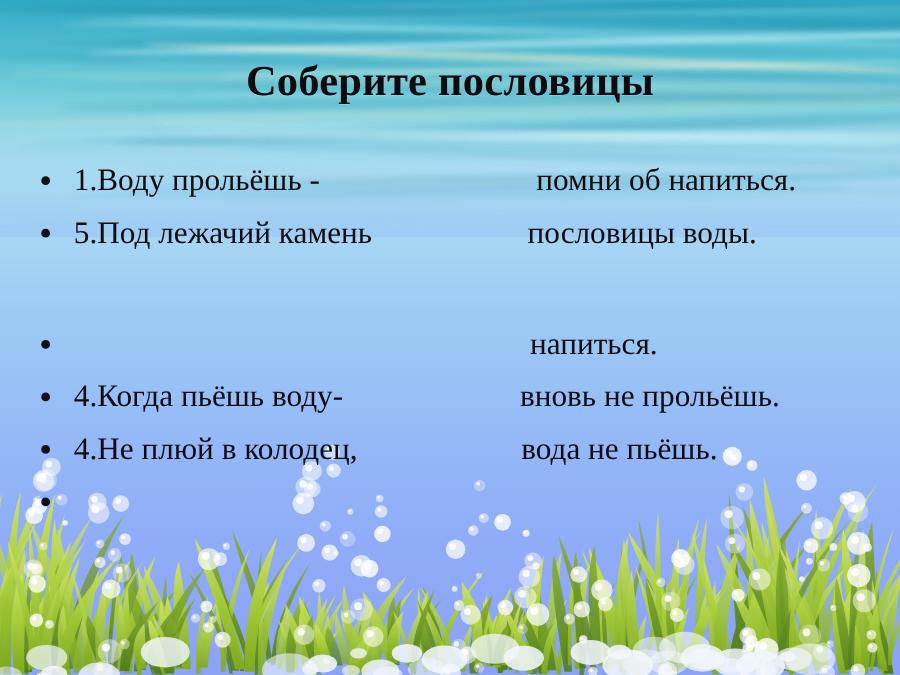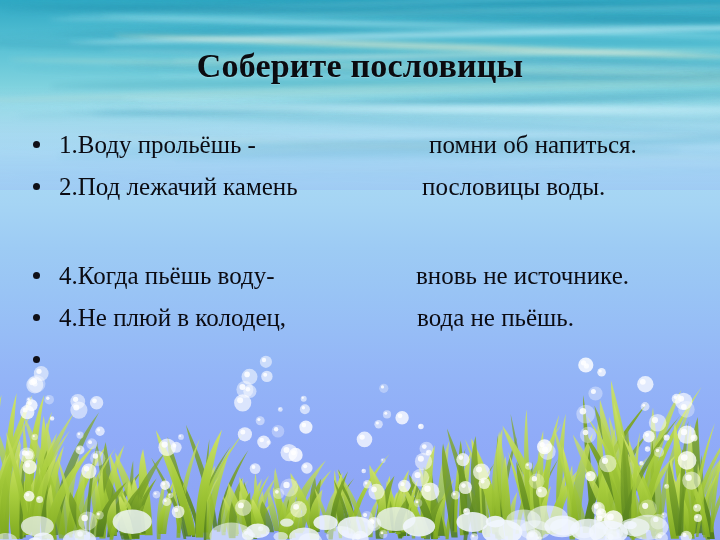--- a/index.html
+++ b/index.html
@@ -172,31 +172,36 @@
   <div class="title">Соберите пословицы</div>
 
   <div class="list" id="proverb-list">
       <div class="row">
         <span class="bullet"></span>
         <span class="col-left">1.Воду прольёшь -</span>
         <span class="col-right" style="left: 415px;">помни об напиться.</span>
       </div>
       <div class="row gap-after">
         <span class="bullet"></span>
-        <span class="col-left">2.Под лежачий камень</span>
+        <span class="col-left">5.Под лежачий камень</span>
         <span class="col-right" style="left: 408px;">пословицы воды.</span>
       </div>
       <div class="row" style="height: 42px;">
         <span class="col-left"></span>
         <span class="col-right" style="left: 408px;"></span>
       </div>
       <div class="row">
         <span class="bullet"></span>
+        <span class="col-left"></span>
+        <span class="col-right" style="left: 410px;">напиться.</span>
+      </div>
+      <div class="row">
+        <span class="bullet"></span>
         <span class="col-left">4.Когда пьёшь воду-</span>
-        <span class="col-right" style="left: 402px;">вновь не источнике.</span>
+        <span class="col-right" style="left: 402px;">вновь не прольёшь.</span>
       </div>
       <div class="row">
         <span class="bullet"></span>
         <span class="col-left">4.Не плюй в колодец,</span>
         <span class="col-right" style="left: 403px;">вода не пьёшь.</span>
       </div>
       <div class="row">
         <span class="bullet"></span>
         <span class="col-left"></span>
         <span class="col-right" style="left: 403px;"></span>

